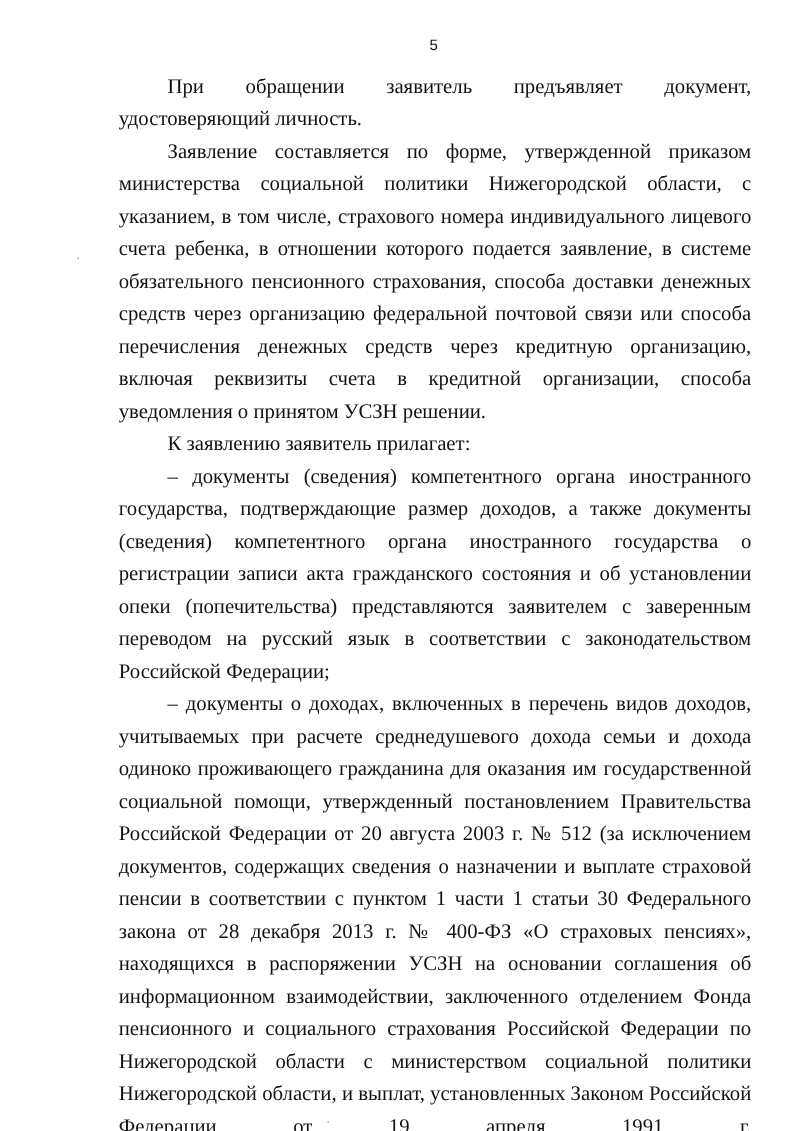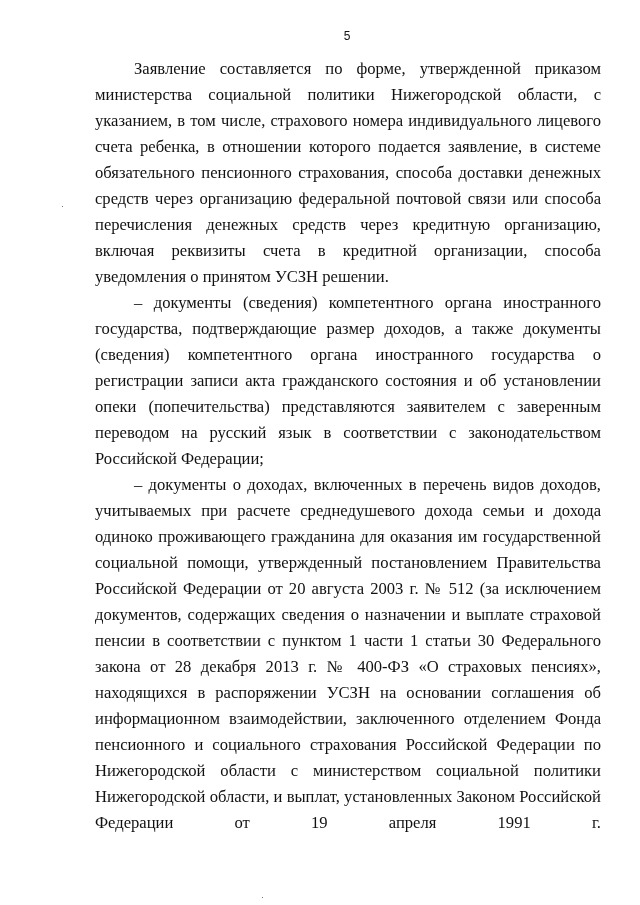--- a/index.html
+++ b/index.html
@@ -51,19 +51,21 @@
       height: 1px;
       background: #777777;
     }
   </style>
 </head>
 <body>
 
 <div class="page-number">5</div>
 
 <div class="body-text">
+  <p>При обращении заявитель предъявляет документ, удостоверяющий личность.</p>
   <p>Заявление составляется по форме, утвержденной приказом министерства социальной политики Нижегородской области, с указанием, в том числе, страхового номера индивидуального лицевого счета ребенка, в отношении которого подается заявление, в системе обязательного пенсионного страхования, способа доставки денежных средств через организацию федеральной почтовой связи или способа перечисления денежных средств через кредитную организацию, включая реквизиты счета в кредитной организации, способа уведомления о принятом УСЗН решении.</p>
+  <p>К заявлению заявитель прилагает:</p>
   <p>– документы (сведения) компетентного органа иностранного государства, подтверждающие размер доходов, а также документы (сведения) компетентного органа иностранного государства о регистрации записи акта гражданского состояния и об установлении опеки (попечительства) представляются заявителем с заверенным переводом на русский язык в соответствии с законодательством Российской Федерации;</p>
   <p class="cont-last">– документы о доходах, включенных в перечень видов доходов, учитываемых при расчете среднедушевого дохода семьи и дохода одиноко проживающего гражданина для оказания им государственной социальной помощи, утвержденный постановлением Правительства Российской Федерации от 20 августа 2003 г. № 512 (за исключением документов, содержащих сведения о назначении и выплате страховой пенсии в соответствии с пунктом 1 части 1 статьи 30 Федерального закона от 28 декабря 2013 г. № 400-ФЗ «О страховых пенсиях», находящихся в распоряжении УСЗН на основании соглашения об информационном взаимодействии, заключенного отделением Фонда пенсионного и социального страхования Российской Федерации по Нижегородской области с министерством социальной политики Нижегородской области, и выплат, установленных Законом Российской Федерации от 19 апреля 1991 г.</p>
 </div>
 
 <div class="margin-dot" style="left:62px; top:206px;"></div>
 <div class="margin-dot" style="left:262px; top:897px;"></div>
 
 </body></html>

